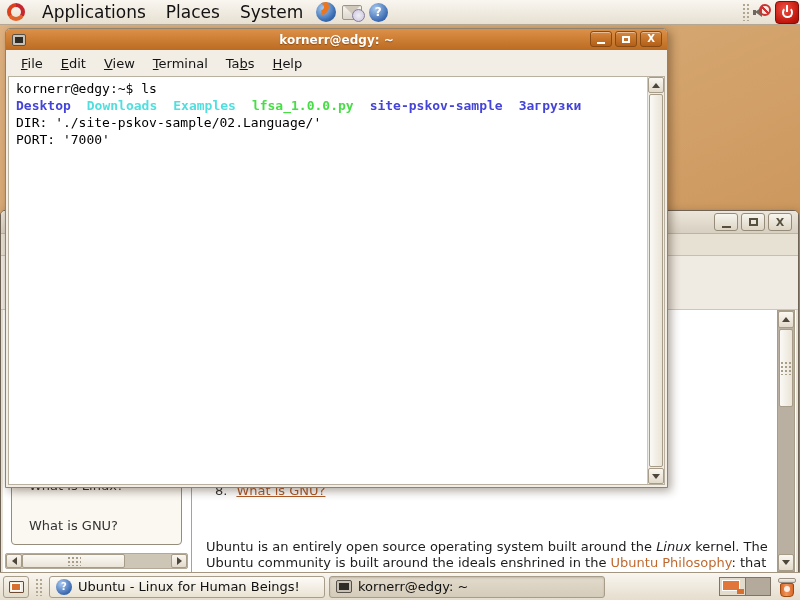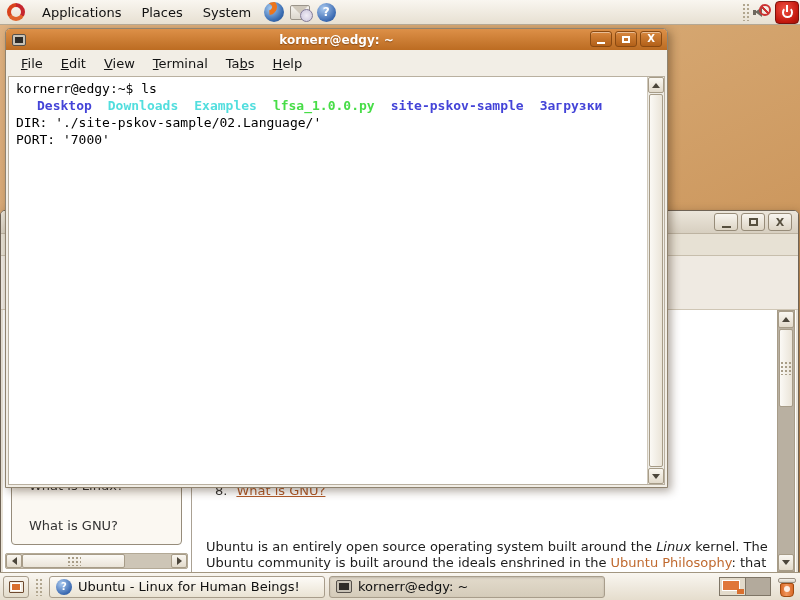--- a/index.html
+++ b/index.html
@@ -6,21 +6,21 @@
   html,body { width:800px; height:600px; }
   body { position:relative; overflow:hidden; font-family:"DejaVu Sans", sans-serif; background:#c98e55; }
 
   
   .desktop { position:absolute; inset:0;
     background:linear-gradient(155deg,#e0b383 0%,#d5a670 35%,#c99257 70%,#bf854a 100%); }
 
   
   .top-panel { position:absolute; top:0; left:0; right:0; height:25px; z-index:60;
     background:linear-gradient(#f9f6f0,#e7e0d2); border-bottom:1px solid #b4a894;
-    display:flex; align-items:center; font-size:13px; color:#111; }
+    display:flex; align-items:center; font-size:17px; color:#111; }
   .panel-menu { padding:0 10px; height:100%; display:flex; align-items:center; cursor:default; }
   .ubuntu-logo { width:18px; height:18px; border-radius:50%; margin:0 7px 0 7px; position:relative;
     background:conic-gradient(#c6262e 0 120deg,#e0632b 120deg 240deg,#d9421c 240deg 360deg); }
   .ubuntu-logo::after { content:""; position:absolute; inset:4px; border-radius:50%;
     background:linear-gradient(#f7f3ec,#ece5d6); }
   .launcher { width:24px; height:22px; display:flex; align-items:center; justify-content:center; margin:0 1px; }
   .firefox-icon { width:20px; height:20px; border-radius:50%; position:relative; overflow:hidden;
     background:radial-gradient(circle at 35% 32%,#a8cdf2,#3c6fb4 62%,#1c4583); }
   .firefox-icon::after { content:""; position:absolute; inset:-3px 7px 7px -3px; border-radius:50%;
     border:5px solid #ec751d; border-left-color:transparent; border-bottom-color:transparent; transform:rotate(40deg); }
@@ -126,21 +126,21 @@
   .tg-max { width:8px; height:7px; border:2px solid #fff; }
   .tg-x { font-size:10px; font-weight:bold; line-height:1; }
   .term-menubar { height:26px; display:flex; align-items:center; font-size:13px; color:#141414;
     background:#f2eee6; padding-left:6px; }
   .term-menu-item { padding:0 9px; }
   .term-menu-item .u { text-decoration:underline; }
   .term-body { flex:1; display:flex; margin:0 2px 2px; border:1px solid #b9b0a0; background:#fff; overflow:hidden; }
   .term-screen { flex:1; padding:3px 0 0 7px; font-family:"DejaVu Sans Mono", monospace;
     font-size:13px; line-height:17px; color:#000; }
   .term-line { white-space:pre; height:17px; }
-  .ls-item { font-weight:bold; display:inline-block;margin-left:21px; }
+  .ls-item { font-weight:bold; display:inline-block; }
   .ls-item + .ls-item { margin-left:16px; }
   .term-scrollbar { width:17px; display:flex; flex-direction:column; background:#efece5; border-left:1px solid #cfc8ba; }
   .term-scrollbar .sb-btn { height:16px; width:100%; }
   .term-scrollbar .sb-thumb { flex:1; margin:1px; }
 
   
   .bottom-panel { position:absolute; left:0; right:0; bottom:0; height:28px; z-index:60;
     background:linear-gradient(#f9f6f0,#e5ddcd); border-top:1px solid #a29680;
     display:flex; align-items:center; padding:0 3px; gap:4px; font-size:13px; color:#111; }
   .show-desktop { width:26px; height:22px; border:1px solid #a89d8b; border-radius:3px;

